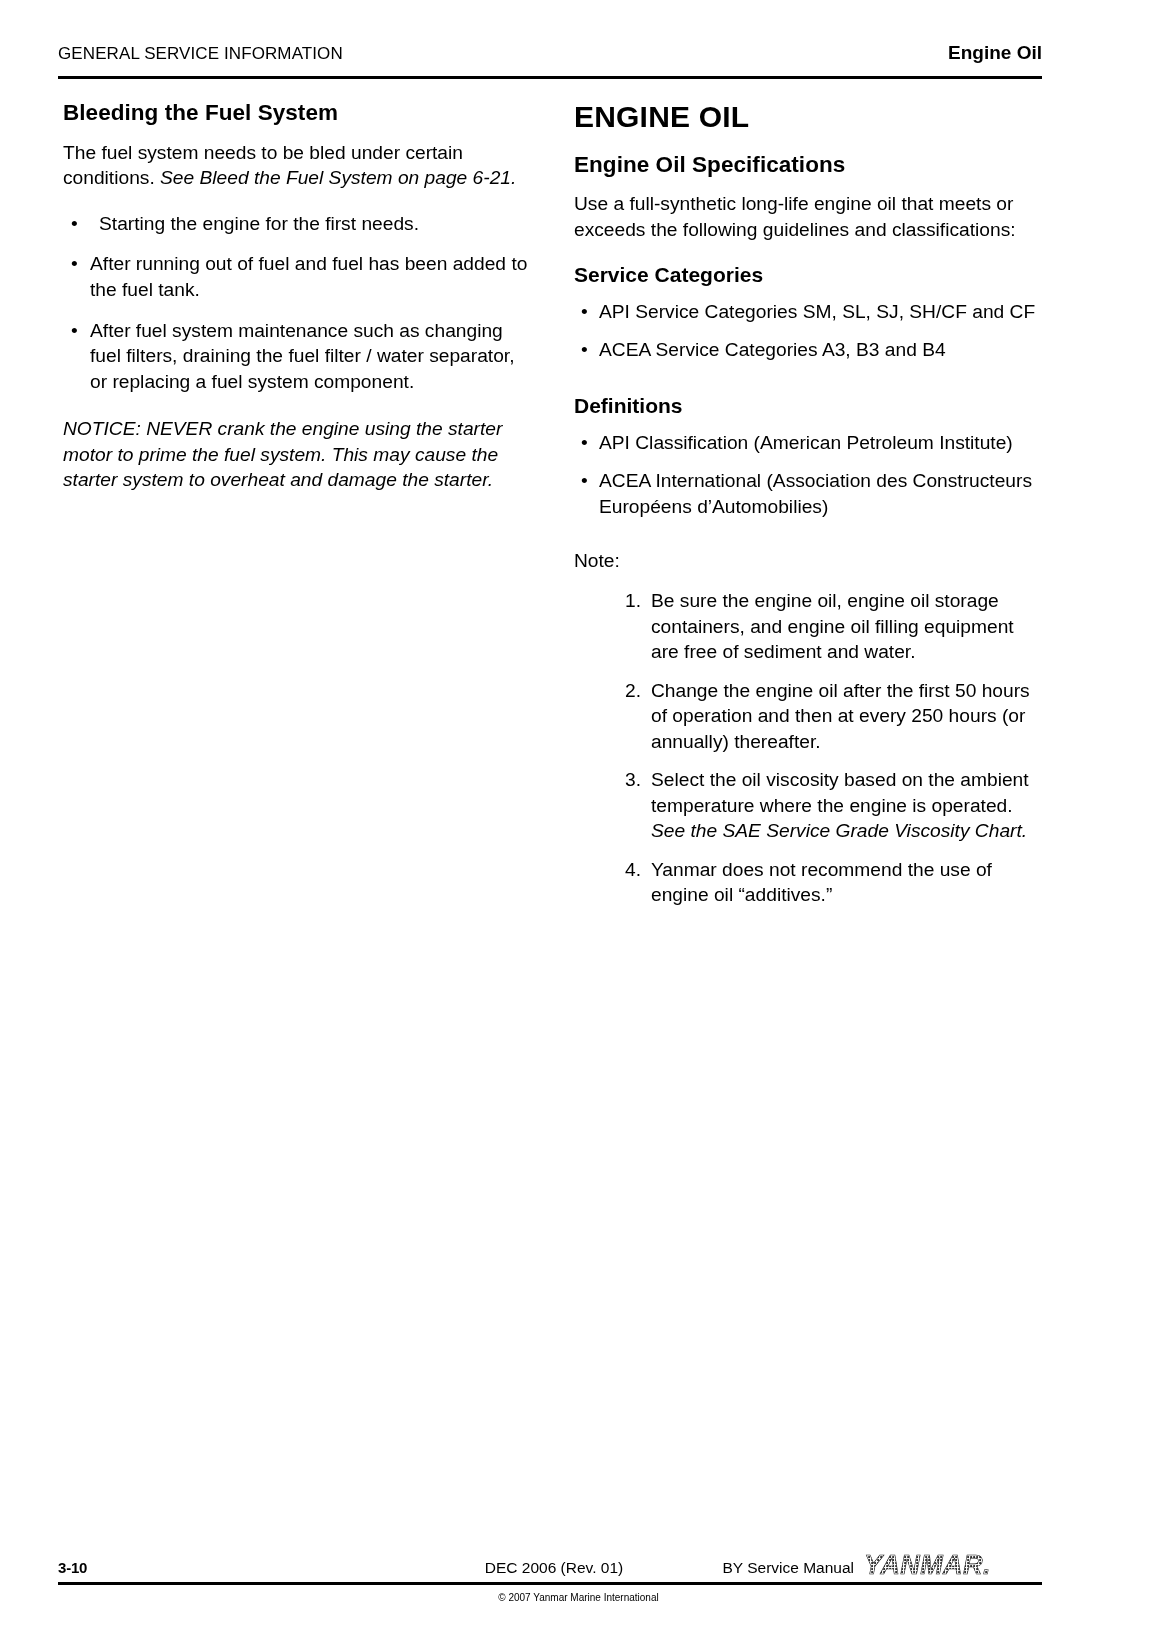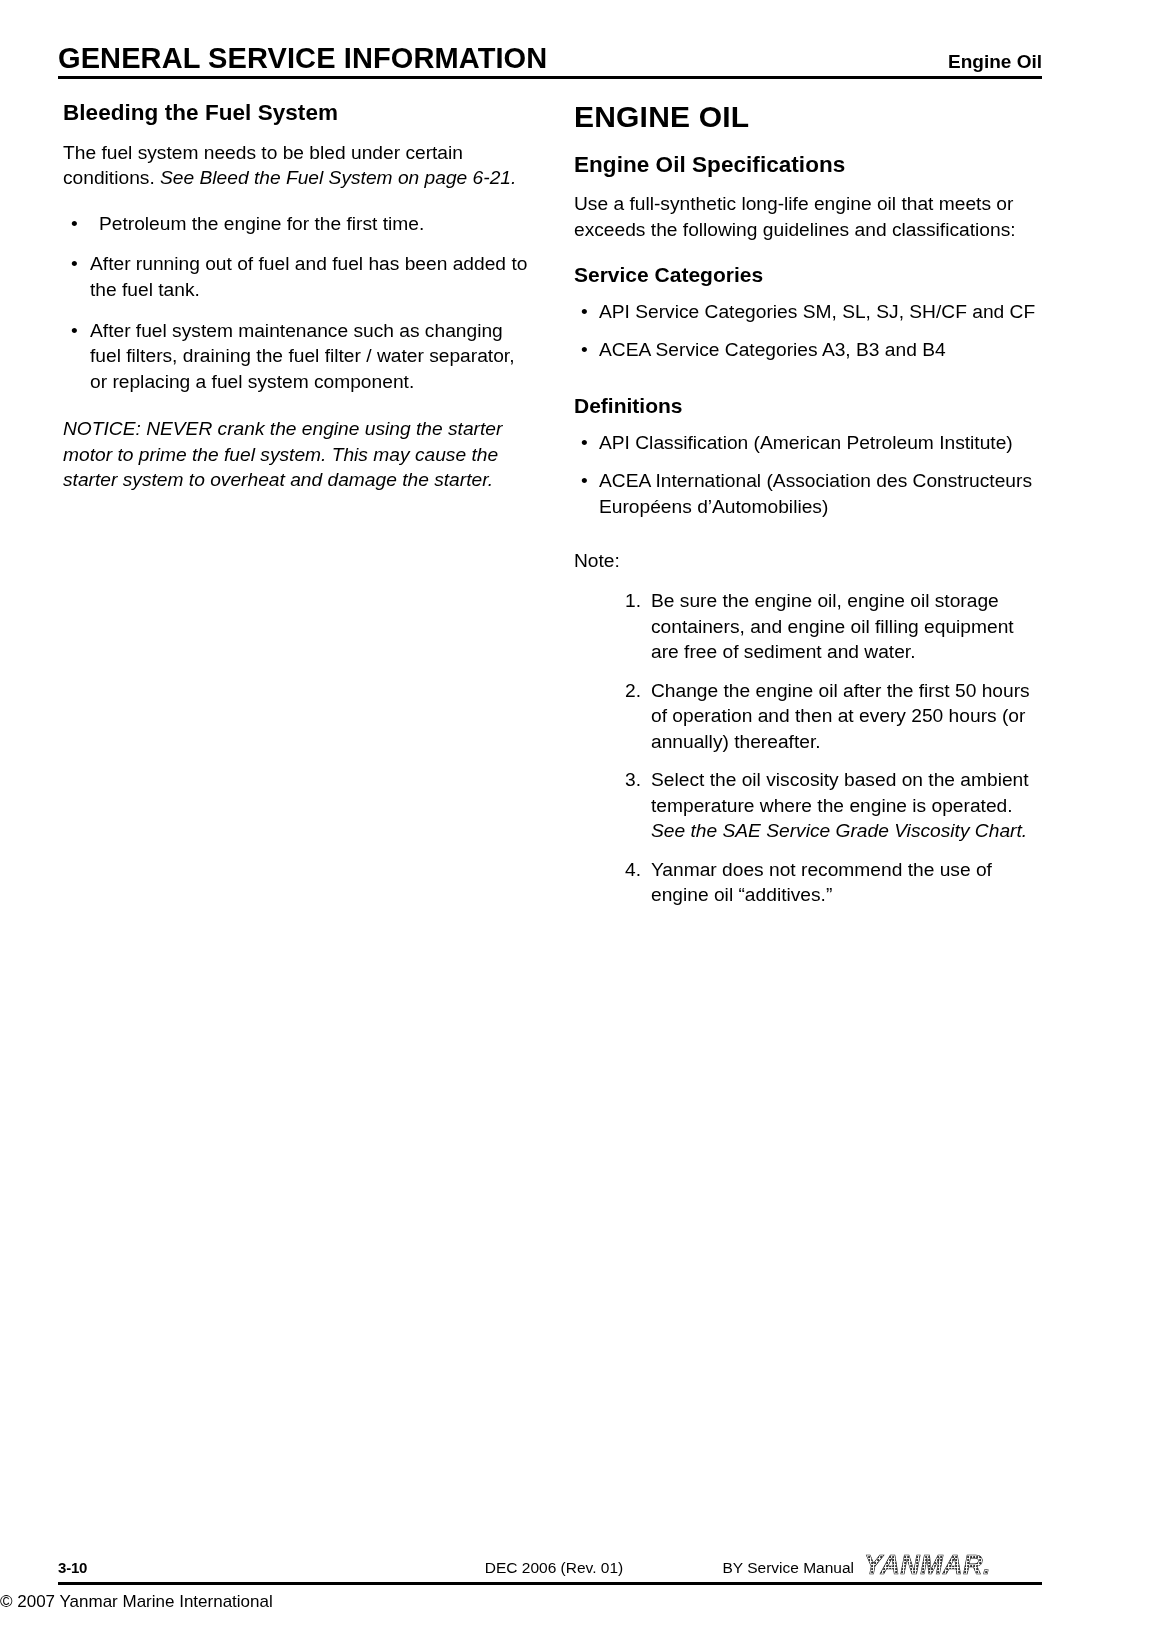--- a/index.html
+++ b/index.html
@@ -25,22 +25,22 @@
   .page-header {
     position: absolute;
     left: 58px;
     top: 42px;
     width: 984px;
     display: flex;
     align-items: baseline;
     justify-content: space-between;
   }
   .header-left {
-    font-size: 29px;
-    font-weight: bold;
+    font-size: 17px;
+    font-weight: normal;
     letter-spacing: 0.1px;
     white-space: nowrap;
   }
   .header-right {
     font-size: 19px;
     font-weight: bold;
     white-space: nowrap;
   }
   .header-rule {
     position: absolute;
@@ -223,22 +223,22 @@
     height: 34px;
   }
   .footer-logo svg {
     display: block;
   }
   .footer-copy {
     position: absolute;
     left: 0;
     right: 0;
     top: 1592px;
-    text-align: left;
-    font-size: 17px;
+    text-align: center;
+    font-size: 10px;
   }
 </style>
 </head>
 <body>
 
 <div class="page">
 
   <div class="page-header">
     <div class="header-left">GENERAL SERVICE INFORMATION</div>
     <div class="header-right">Engine Oil</div>
@@ -253,21 +253,21 @@
 
       <div class="sp-14"></div>
 
       <p class="body"><span>The fuel system needs to be bled under certain conditions. </span><span class="ital">See Bleed the Fuel System on page 6-21.</span></p>
 
       <div class="sp-20"></div>
 
       <ul class="bullets wide-gap">
         <li class="gap-item">
           <span class="bullet-dot">•</span>
-          <span>Petroleum the engine for the first time.</span>
+          <span>Starting the engine for the first needs.</span>
         </li>
         <li>
           <span class="bullet-dot">•</span>
           <span>After running out of fuel and fuel has been added to the fuel tank.</span>
         </li>
         <li>
           <span class="bullet-dot">•</span>
           <span>After fuel system maintenance such as changing fuel filters, draining the fuel filter / water separator, or replacing a fuel system component.</span>
         </li>
       </ul>

